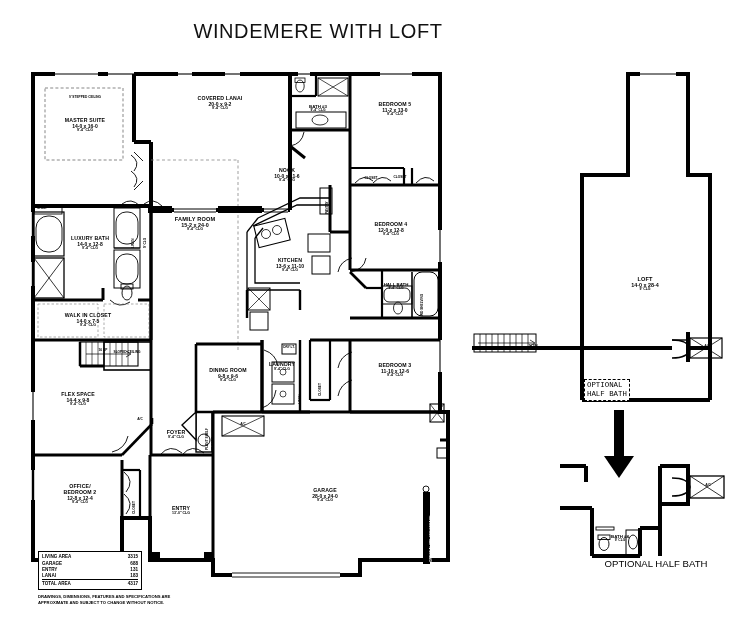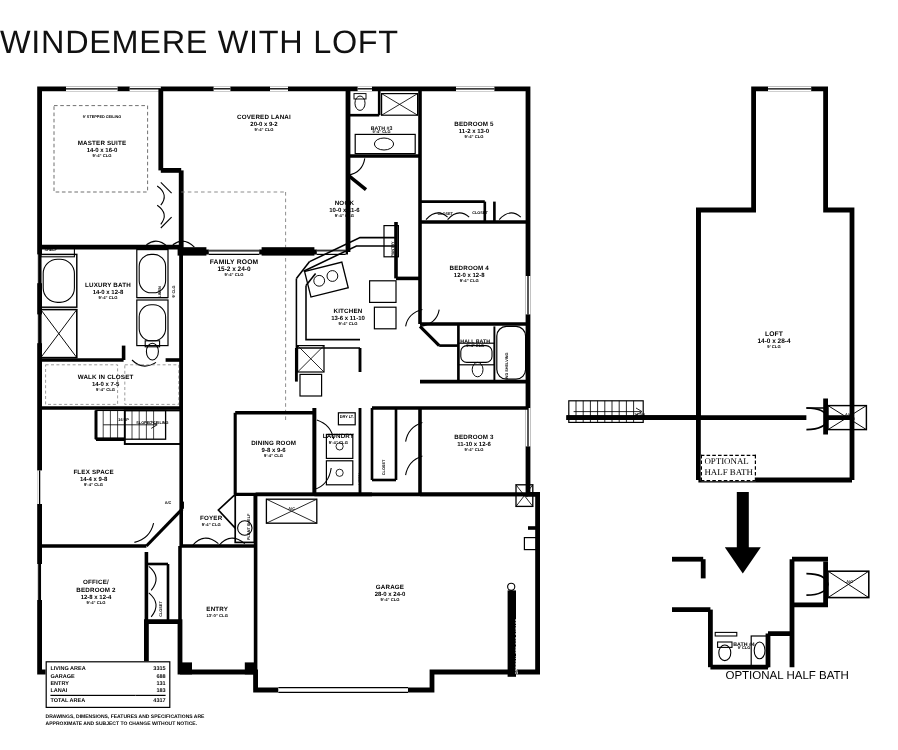--- a/index.html
+++ b/index.html
@@ -19,21 +19,22 @@
     position: absolute;
     left: 0; top: 0;
     width: 748px;
     height: 625px;
   }
   #plan-title {
     position: absolute;
     left: 0;
     top: 20px;
     width: 636px;
-    font-size: 27px;
+    text-align: center;
+    font-size: 20px;
     letter-spacing: 0.6px;
     font-weight: 400;
     color: #111;
     font-family: "Liberation Sans", sans-serif;
   }
   svg.plan {
     position: absolute;
     left: 0;
     top: 0;
     width: 748px;
@@ -134,21 +135,21 @@
   }
   
   #opt-half-bath-note {
     position: absolute;
     left: 584px;
     top: 379px;
     padding: 1px 2px;
     border: 1px dashed #000;
     font-size: 7.4px;
     line-height: 1.2;
-    font-family: Liberation Serif, serif;
+    font-family: Liberation Mono, monospace;
     color: #000;
     background: #fff;
     white-space: pre-line;
   }
   #opt-half-bath-caption {
     position: absolute;
     left: 576px;
     top: 558px;
     width: 160px;
     text-align: center;

